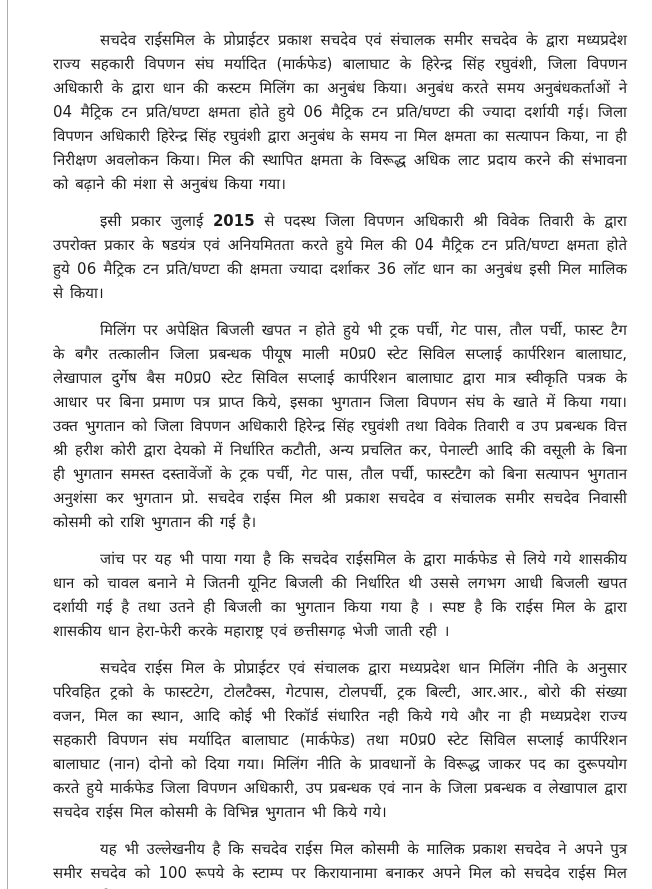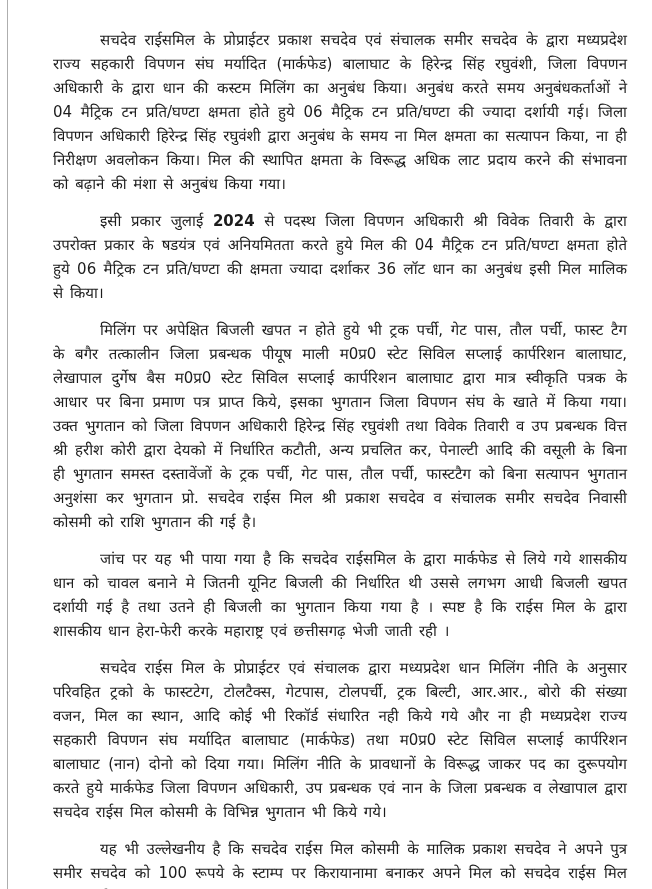--- a/index.html
+++ b/index.html
@@ -46,19 +46,19 @@
     font-weight: bold;
   }
 </style>
 </head>
 <body>
 
 <div class="page">
   <div class="page-border-left"></div>
   <div class="doc-body" id="doc-body">
       <p class="para indent"><span>सचदेव राईसमिल के प्रोप्राईटर प्रकाश सचदेव एवं संचालक समीर सचदेव के द्वारा मध्यप्रदेश राज्य सहकारी विपणन संघ मर्यादित (मार्कफेड) बालाघाट के हिरेन्द्र सिंह रघुवंशी, जिला विपणन अधिकारी के द्वारा धान की कस्टम मिलिंग का अनुबंध किया। अनुबंध करते समय अनुबंधकर्ताओं ने 04 मैट्रिक टन प्रति/घण्टा  क्षमता होते हुये 06 मैट्रिक टन प्रति/घण्टा की ज्यादा दर्शायी गई। जिला विपणन अधिकारी हिरेन्द्र सिंह रघुवंशी द्वारा अनुबंध के समय ना मिल क्षमता का सत्यापन किया, ना ही निरीक्षण अवलोकन किया। मिल की स्थापित क्षमता के विरूद्ध अधिक लाट प्रदाय करने की संभावना को बढ़ाने की मंशा से अनुबंध किया गया।</span></p>
-      <p class="para indent"><span>इसी प्रकार जुलाई </span><span class="bold">2024</span><span> से पदस्थ जिला विपणन अधिकारी श्री विवेक तिवारी के द्वारा उपरोक्त प्रकार के षडयंत्र एवं अनियमितता करते हुये मिल की 04 मैट्रिक टन प्रति/घण्टा क्षमता होते हुये 06 मैट्रिक टन प्रति/घण्टा की क्षमता ज्यादा दर्शाकर 36 लॉट धान का अनुबंध इसी मिल मालिक से किया।</span></p>
+      <p class="para indent"><span>इसी प्रकार जुलाई </span><span class="bold">2015</span><span> से पदस्थ जिला विपणन अधिकारी श्री विवेक तिवारी के द्वारा उपरोक्त प्रकार के षडयंत्र एवं अनियमितता करते हुये मिल की 04 मैट्रिक टन प्रति/घण्टा क्षमता होते हुये 06 मैट्रिक टन प्रति/घण्टा की क्षमता ज्यादा दर्शाकर 36 लॉट धान का अनुबंध इसी मिल मालिक से किया।</span></p>
       <p class="para indent"><span>मिलिंग पर अपेक्षित बिजली खपत न होते हुये भी ट्रक पर्ची, गेट पास, तौल पर्ची, फास्ट टैग के बगैर तत्कालीन जिला प्रबन्धक पीयूष माली म0प्र0 स्टेट सिविल सप्लाई कार्परिशन बालाघाट, लेखापाल दुर्गेष बैस म0प्र0 स्टेट सिविल सप्लाई कार्परिशन बालाघाट द्वारा मात्र स्वीकृति पत्रक के आधार पर बिना प्रमाण पत्र प्राप्त किये, इसका भुगतान जिला विपणन संघ के खाते में किया गया। उक्त भुगतान को जिला विपणन अधिकारी हिरेन्द्र सिंह रघुवंशी तथा विवेक तिवारी व उप प्रबन्धक वित्त श्री हरीश कोरी द्वारा देयको में निर्धारित कटौती, अन्य प्रचलित कर, पेनाल्टी आदि की वसूली के बिना ही भुगतान समस्त दस्तावेंजों के ट्रक पर्ची, गेट पास, तौल पर्ची, फास्टटैग को बिना सत्यापन भुगतान अनुशंसा कर भुगतान प्रो. सचदेव राईस मिल श्री प्रकाश सचदेव व संचालक समीर सचदेव निवासी कोसमी को राशि भुगतान की गई है।</span></p>
       <p class="para indent"><span>जांच पर यह भी पाया गया है कि सचदेव राईसमिल के द्वारा मार्कफेड से लिये गये शासकीय धान को चावल बनाने मे जितनी यूनिट बिजली की निर्धारित थी उससे लगभग आधी बिजली खपत दर्शायी गई है तथा उतने ही बिजली का भुगतान किया गया है ।  स्पष्ट है कि राईस मिल के द्वारा शासकीय धान हेरा-फेरी करके महाराष्ट्र एवं छत्तीसगढ़ भेजी जाती रही ।</span></p>
       <p class="para indent"><span>सचदेव राईस मिल के प्रोप्राईटर एवं संचालक द्वारा मध्यप्रदेश धान मिलिंग नीति के अनुसार परिवहित ट्रको के फास्टटेग, टोलटैक्स, गेटपास, टोलपर्ची, ट्रक बिल्टी, आर.आर., बोरो की संख्या वजन, मिल का स्थान, आदि कोई भी रिकॉर्ड संधारित नही किये गये और ना ही मध्यप्रदेश राज्य सहकारी विपणन संघ मर्यादित बालाघाट (मार्कफेड) तथा म0प्र0 स्टेट सिविल सप्लाई कार्परिशन बालाघाट (नान) दोनो को दिया गया। मिलिंग नीति के प्रावधानों के विरूद्ध जाकर पद का दुरूपयोग करते हुये मार्कफेड जिला विपणन अधिकारी, उप प्रबन्धक एवं नान के जिला प्रबन्धक व लेखापाल द्वारा सचदेव राईस मिल कोसमी के विभिन्न भुगतान भी किये गये।</span></p>
       <p class="para indent"><span>यह भी उल्लेखनीय है कि सचदेव राईस मिल कोसमी के मालिक प्रकाश सचदेव ने अपने पुत्र समीर सचदेव को 100 रूपये के स्टाम्प पर किरायानामा बनाकर अपने मिल को सचदेव राईस मिल एण्ड सारटेक्स</span></p>
     </div>
 </div>
 
 </body></html>

